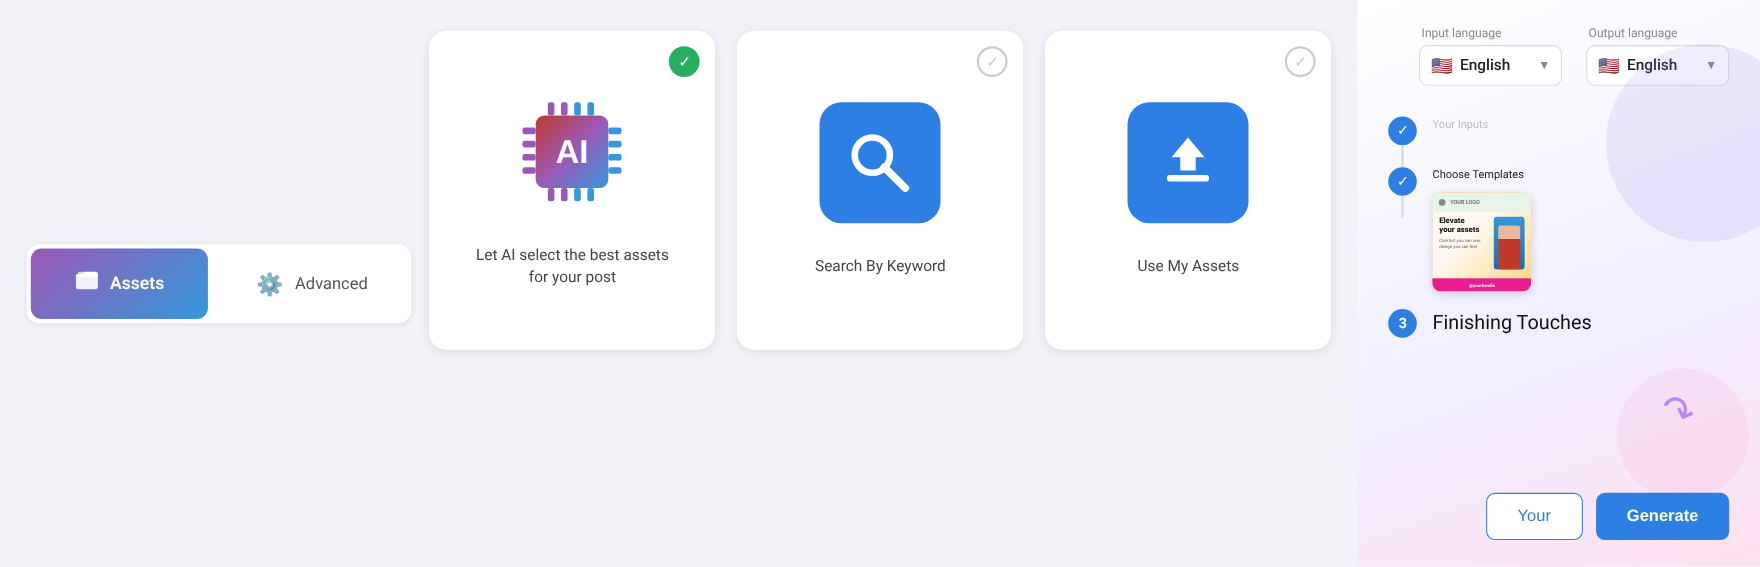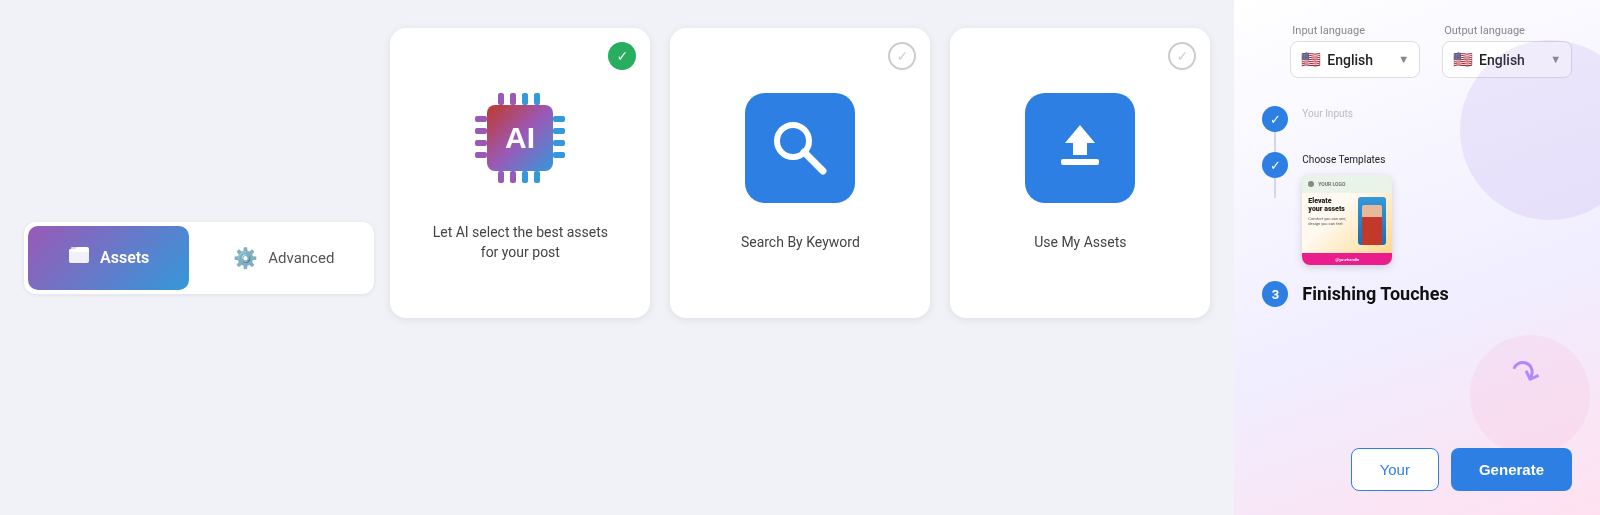--- a/index.html
+++ b/index.html
@@ -625,21 +625,21 @@
       </div>
     </div>
 
     <div class="arrow-decoration">↷</div>
 
     <div class="step-3-row step-row">
       <div class="step-connector">
         <div class="step-icon-num">3</div>
       </div>
       <div class="step-content">
-        <div class="step-title active" style="font-size:18px; font-weight:700; color:#111;">Finishing Touches</div>
+        <div class="step-title active" style="font-size:18px; font-weight:400; color:#111;">Finishing Touches</div>
       </div>
     </div>
 
   </div>
 
   <div class="buttons-row">
     <button class="btn-back">Your</button>
     <button class="btn-generate">Generate</button>
   </div>
 

